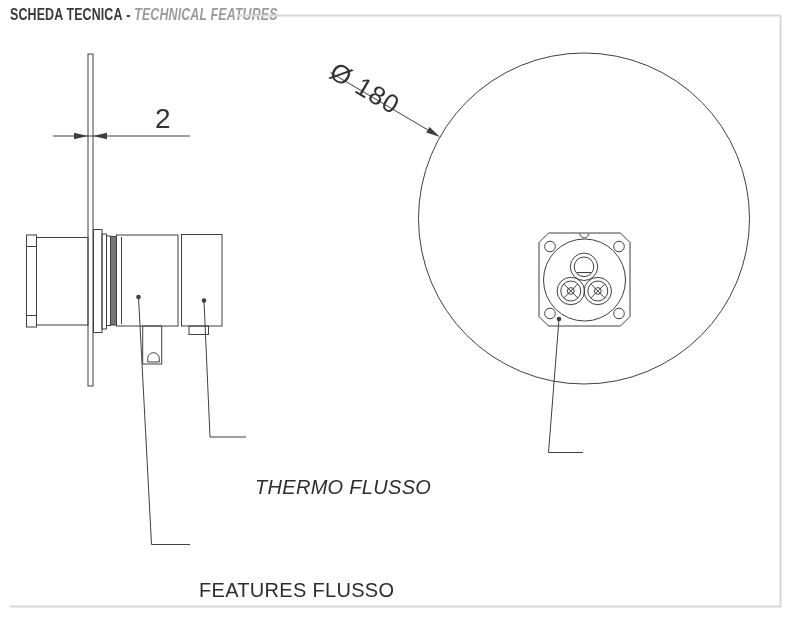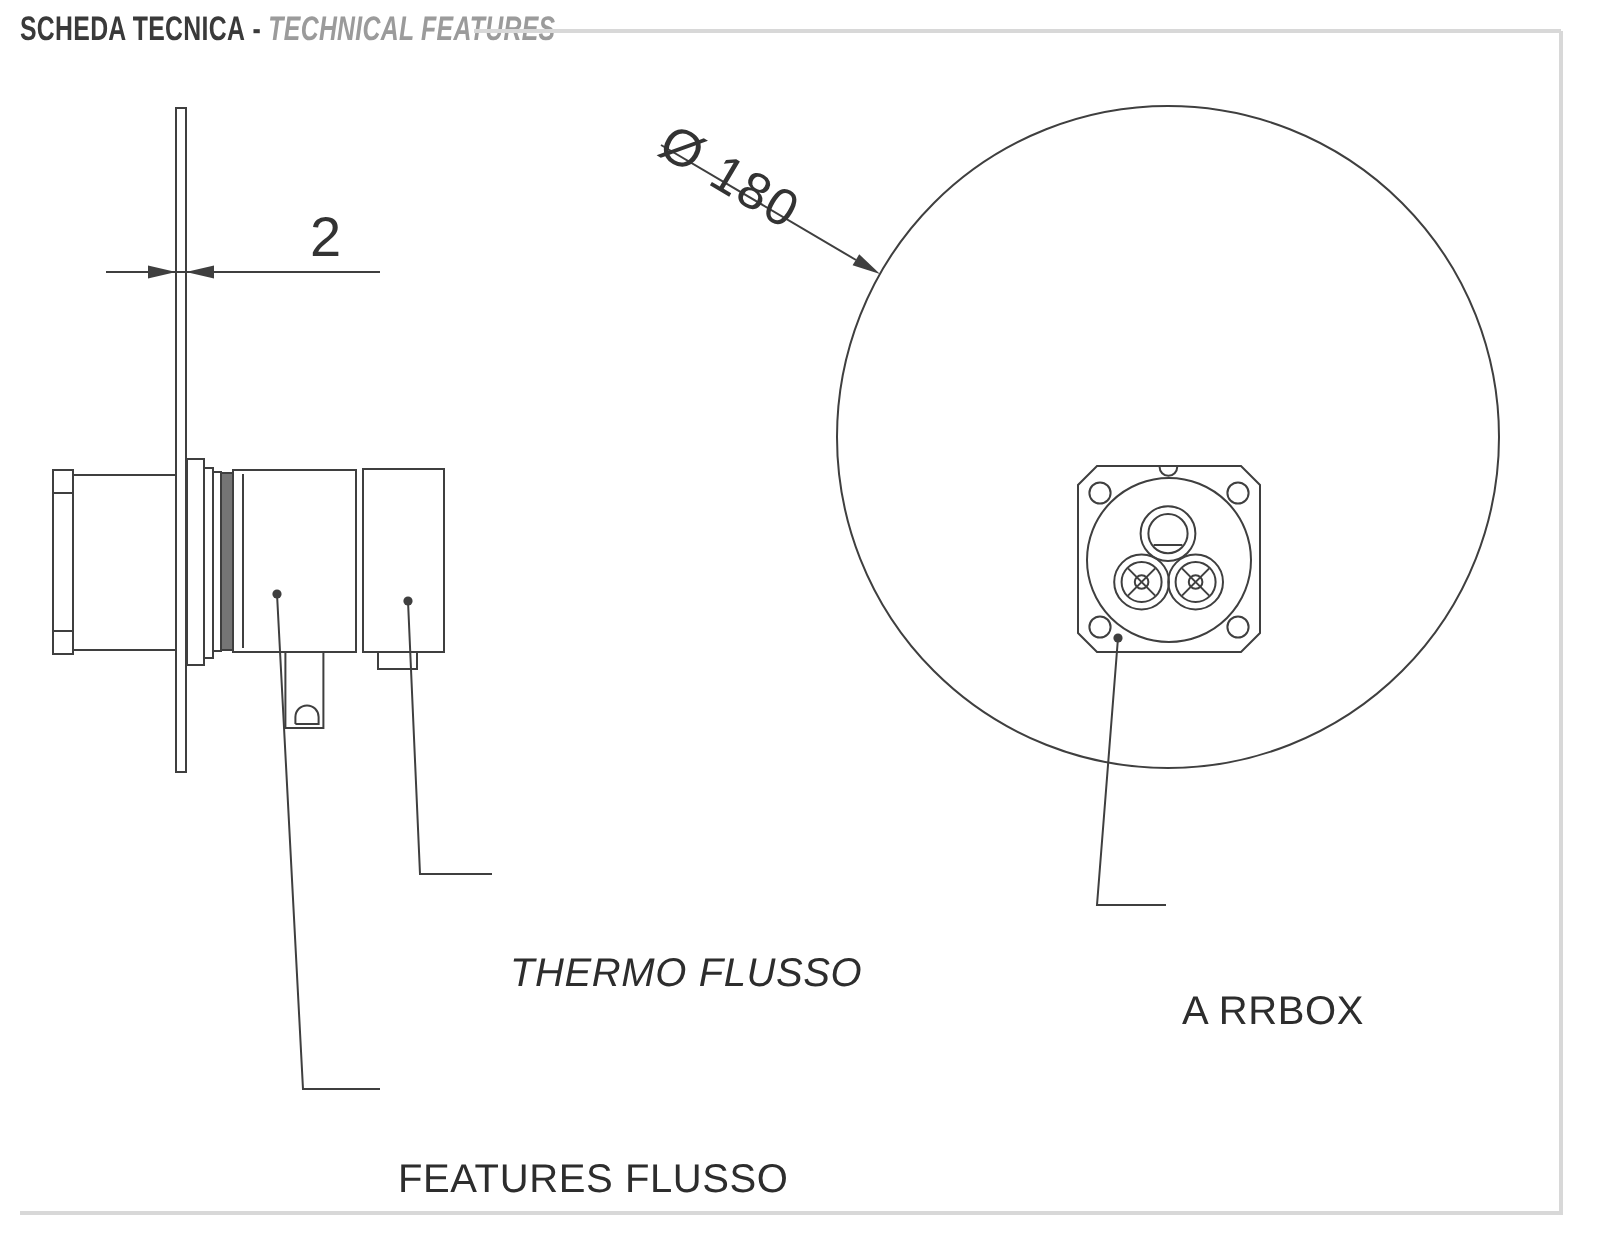--- a/index.html
+++ b/index.html
@@ -196,16 +196,15 @@
 <div class="callout callout-thermo">
   <div class="en">THERMO FLUSSO</div>
 </div>
 
 <div class="callout callout-flow">
   <div class="it">FEATURES FLUSSO</div>
   
 </div>
 
 <div class="callout callout-rrbox">
-  <div class="it">A RRBOX</div>
   
   
 </div>
 
 </body></html>

